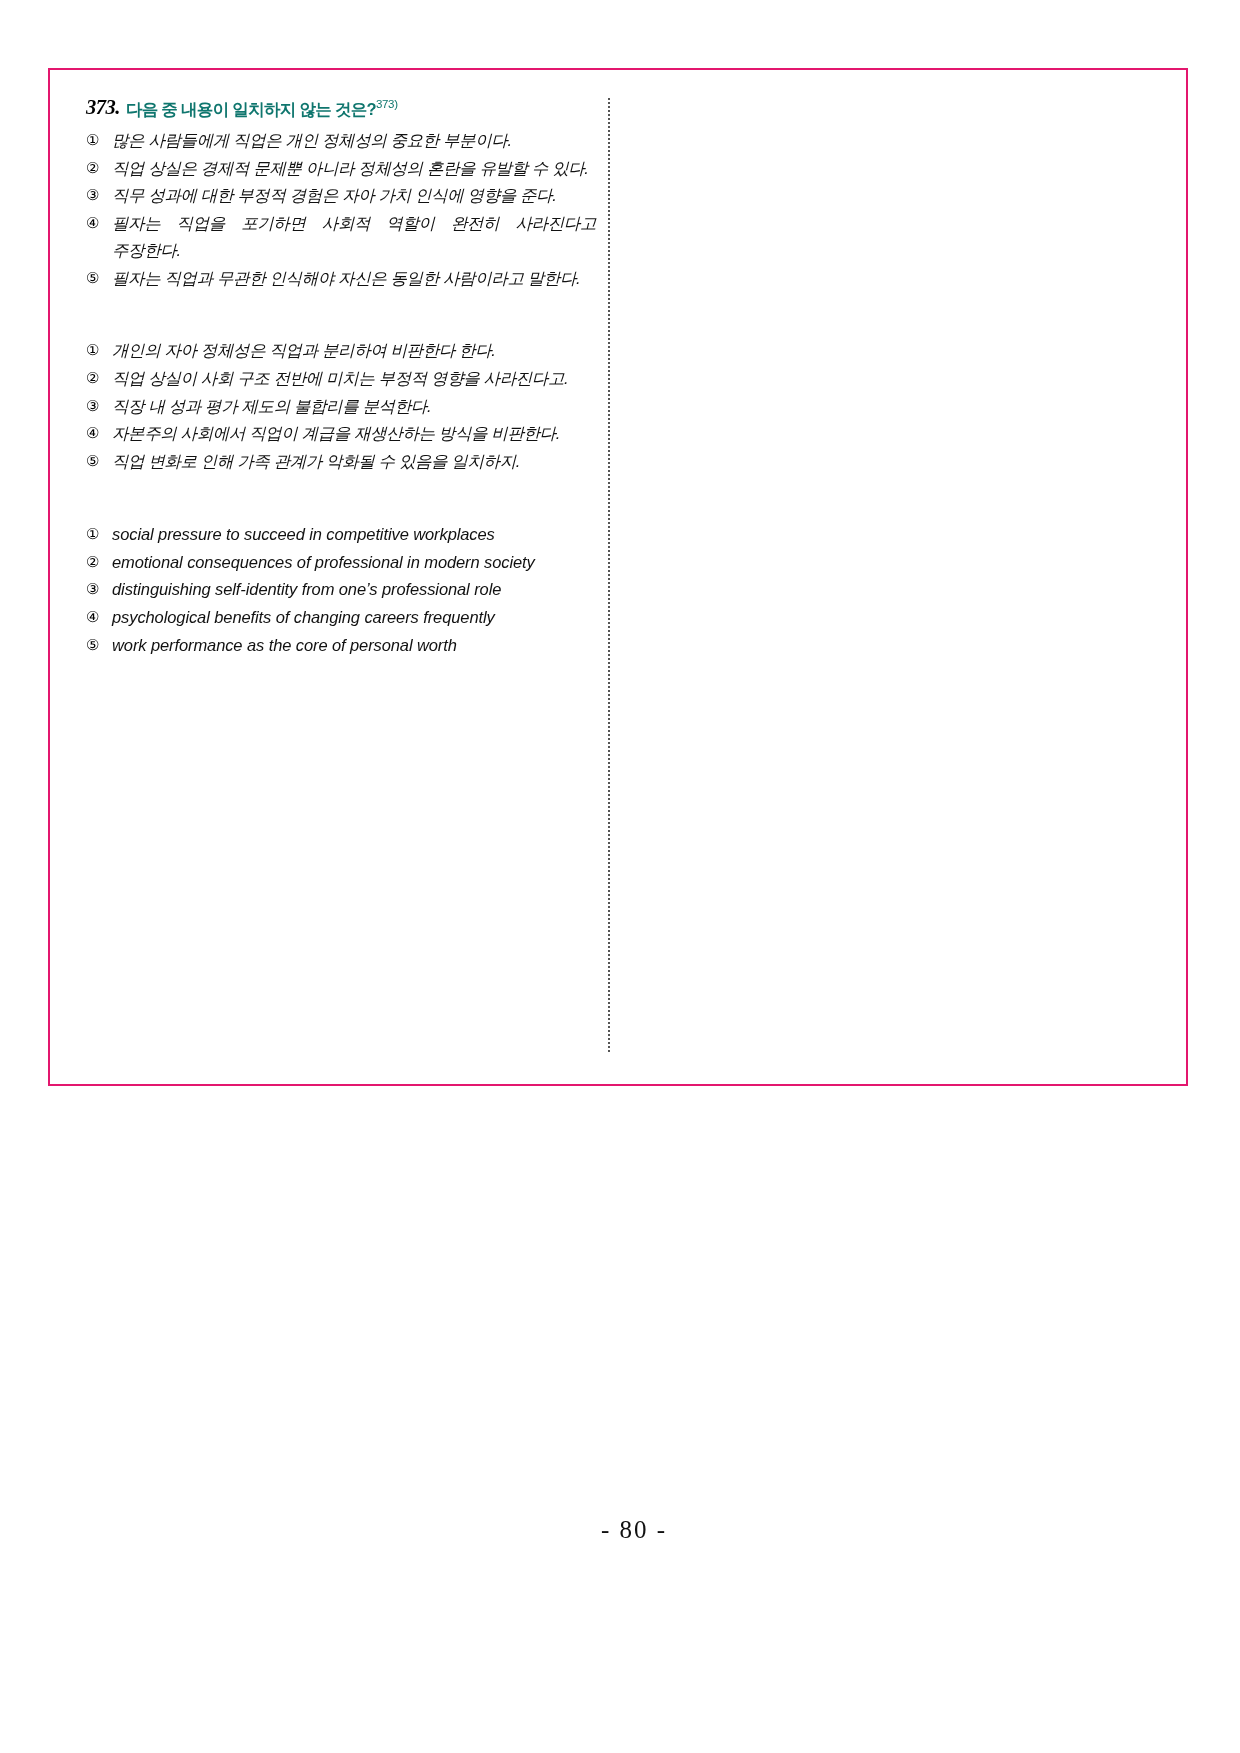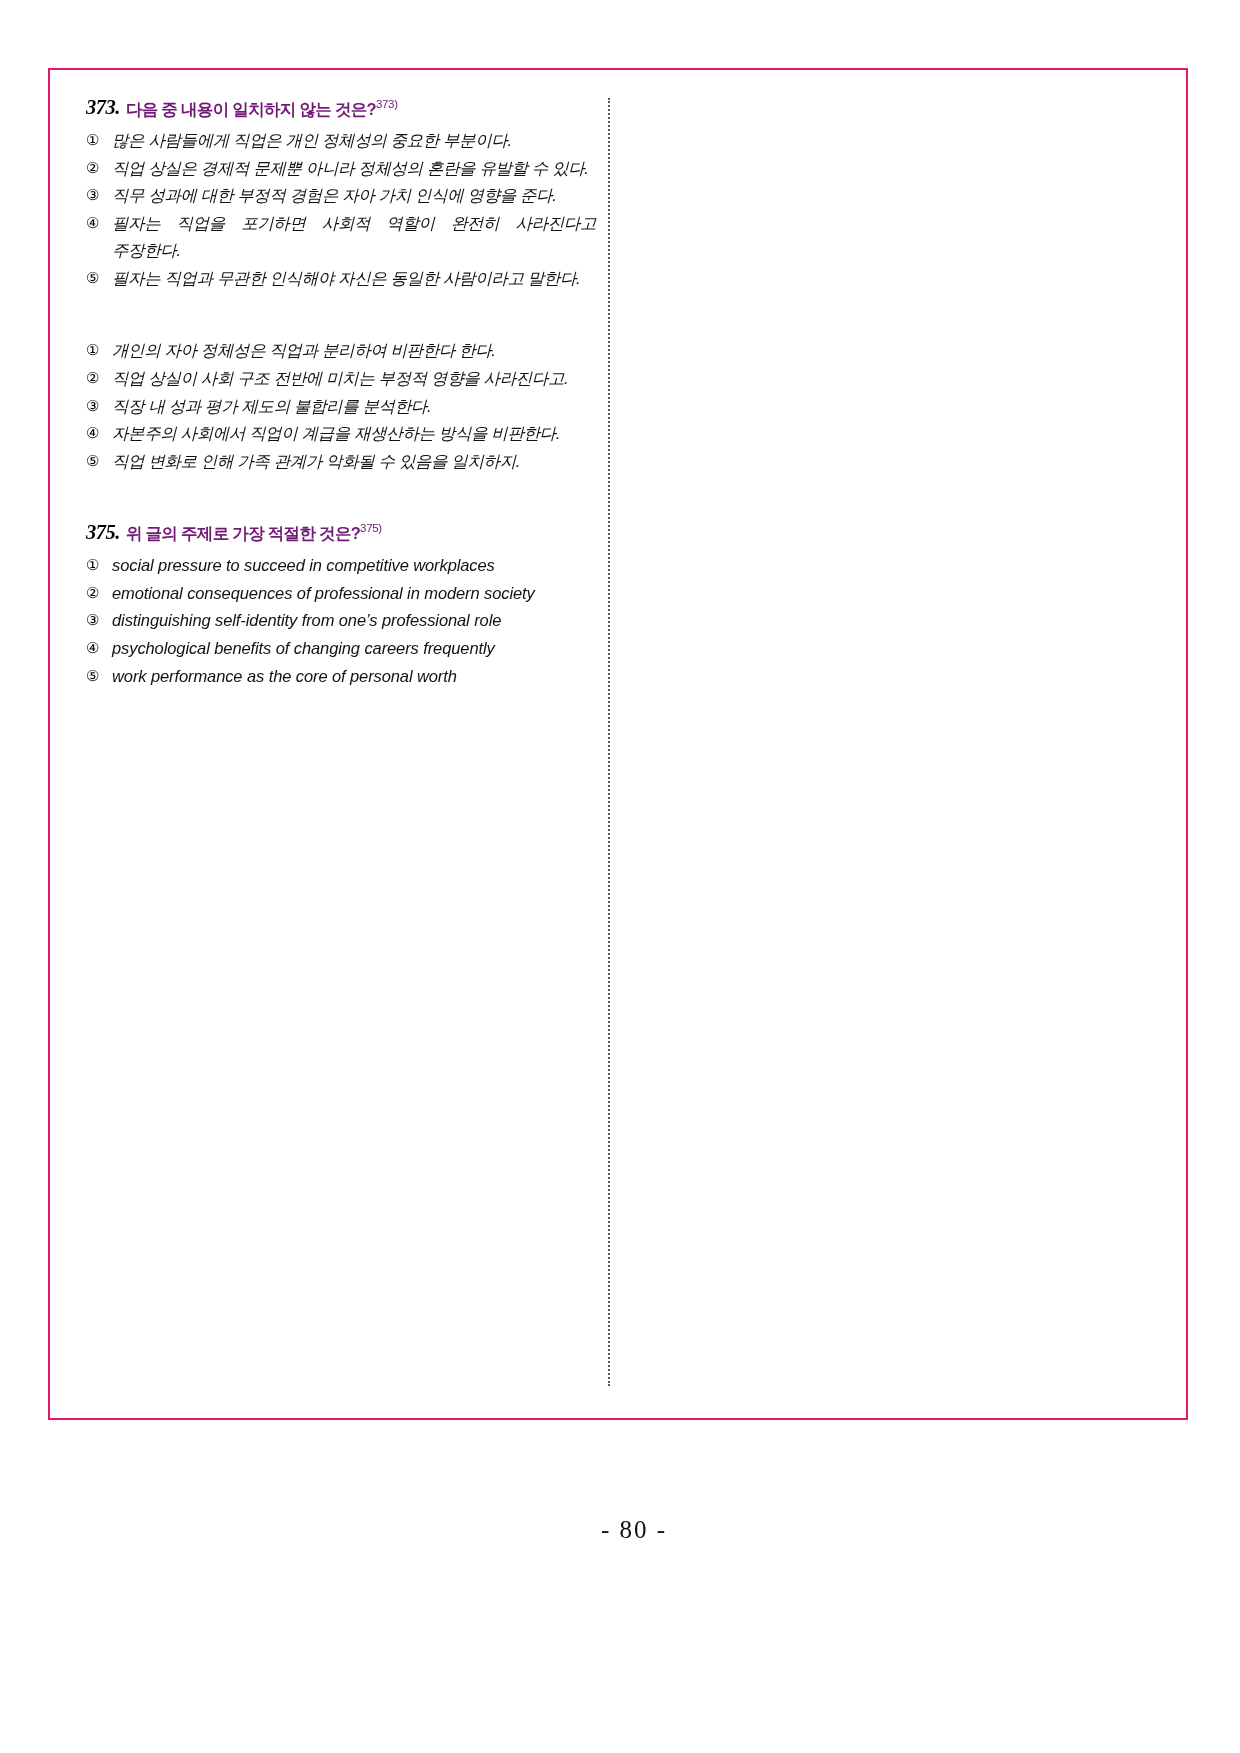--- a/index.html
+++ b/index.html
@@ -12,21 +12,21 @@
     height: 1753px;
     font-family: "Liberation Sans", sans-serif;
     color: #111111;
     position: relative;
   }
   .page {
     position: absolute;
     left: 48px;
     top: 68px;
     width: 1140px;
-    height: 1352px;
+    height: 1018px;
     border: 2px solid #e3176e;
     box-sizing: border-box;
     background: #ffffff;
   }
   .columns {
     position: absolute;
     left: 0;
     top: 0;
     width: 100%;
     height: 100%;
@@ -65,21 +65,21 @@
     letter-spacing: -0.5px;
     color: #000000;
   }
   .q-num::after {
     content: ".";
   }
   .q-stem {
     font-size: 16.5px;
     font-weight: bold;
     letter-spacing: -0.7px;
-    color: #701a75;
+    color: #0f766e;
   }
   .q-sup {
     font-size: 11.5px;
     vertical-align: super;
     font-weight: normal;
     letter-spacing: -0.3px;
   }
   ol.choices {
     list-style: none;
     margin: 0;
@@ -183,24 +183,20 @@
             <span class="ctext">자본주의 사회에서 직업이 계급을 재생산하는 방식을 비판한다.</span>
           </li>
           <li>
             <span class="marker">⑤</span>
             <span class="ctext">직업 변화로 인해 가족 관계가 악화될 수 있음을 일치하지.</span>
           </li>
         </ol>
       </div>
 
       <div class="question en">
-        <div class="q-head">
-          <span class="q-num">375</span>
-          <span class="q-stem"><span>위 글의 주제로 가장 적절한 것은?</span><span class="q-sup">375)</span></span>
-        </div>
         <ol class="choices">
           <li>
             <span class="marker">①</span>
             <span class="ctext">social pressure to succeed in competitive workplaces</span>
           </li>
           <li>
             <span class="marker">②</span>
             <span class="ctext">emotional consequences of professional in modern society</span>
           </li>
           <li>

